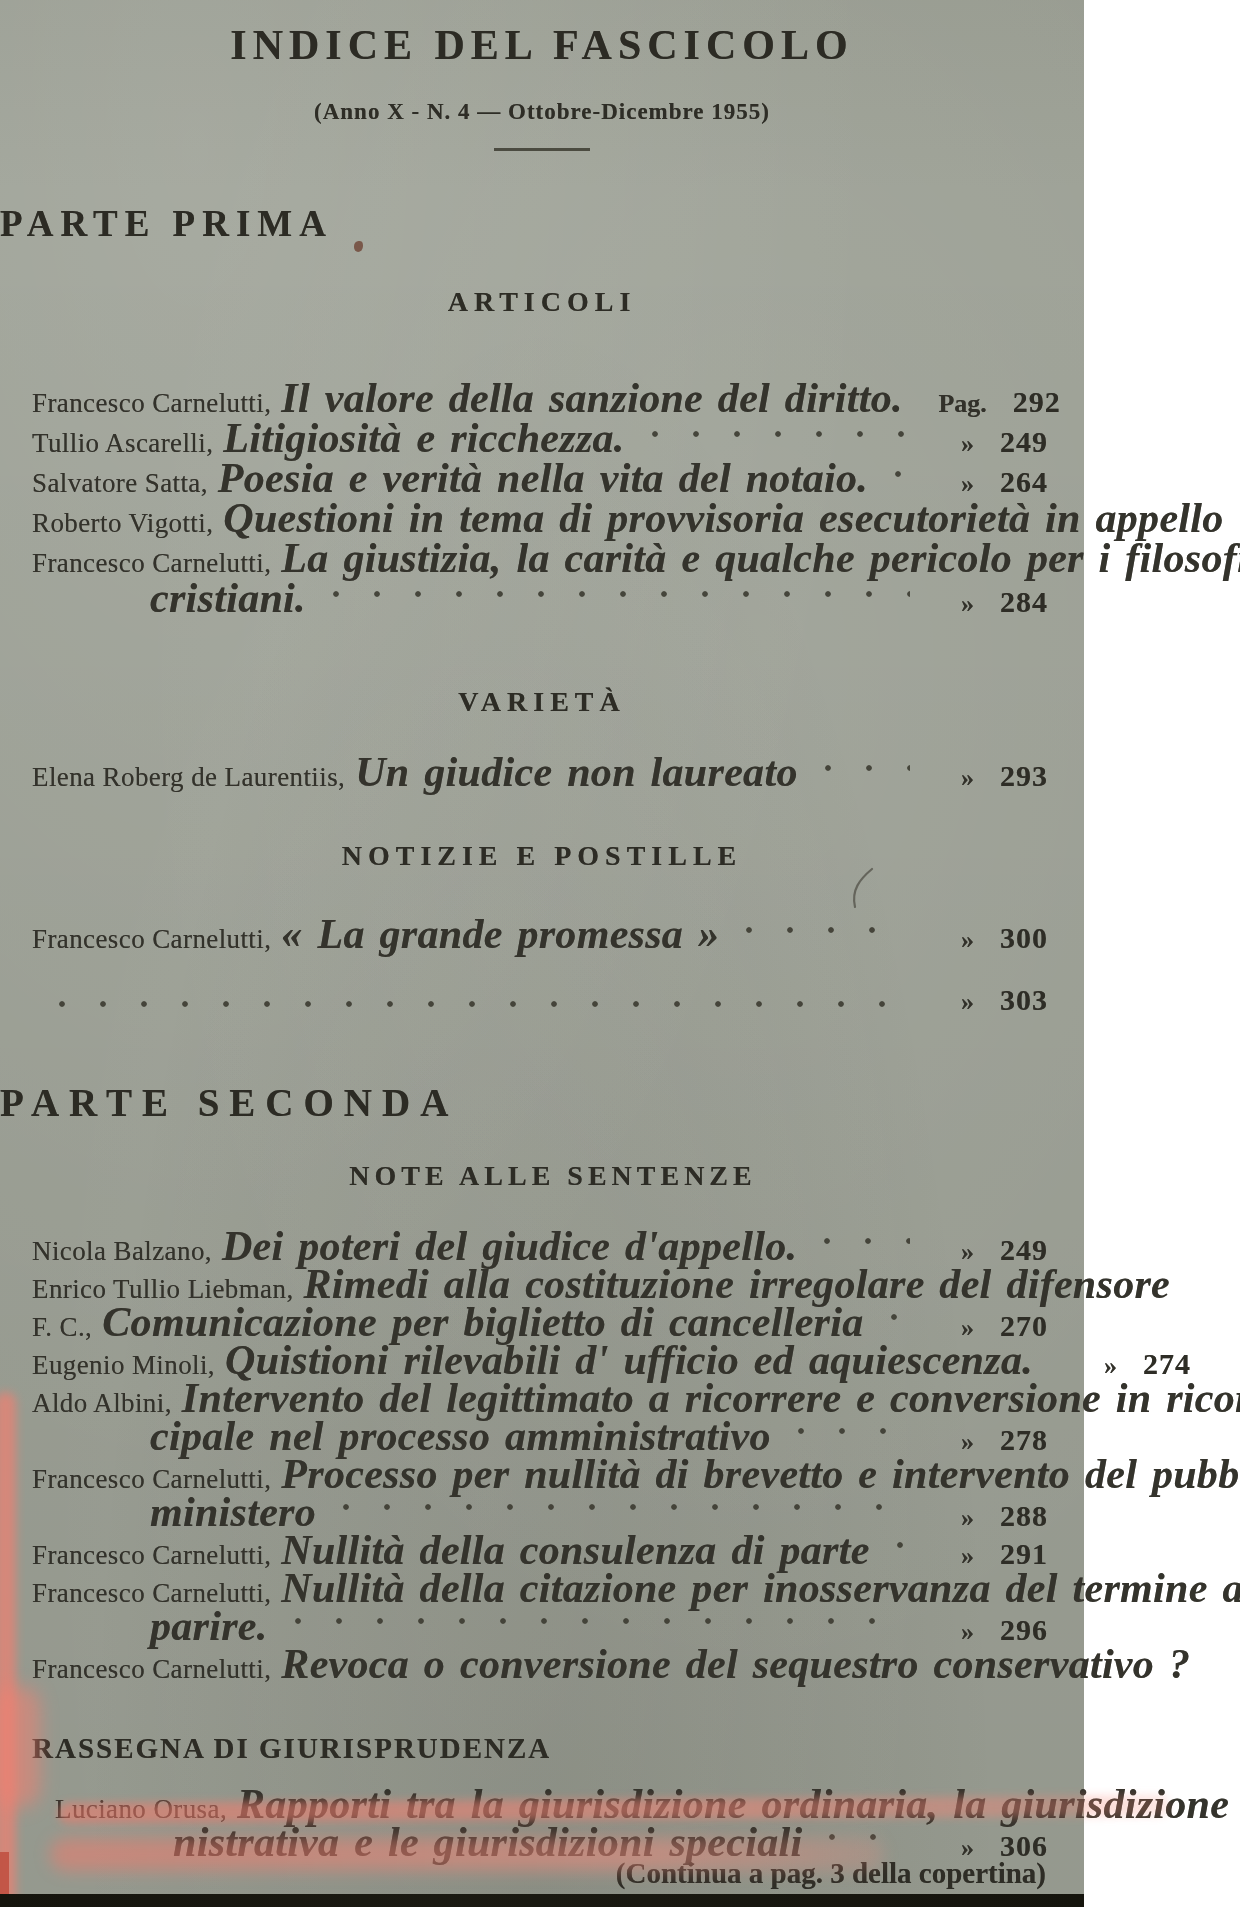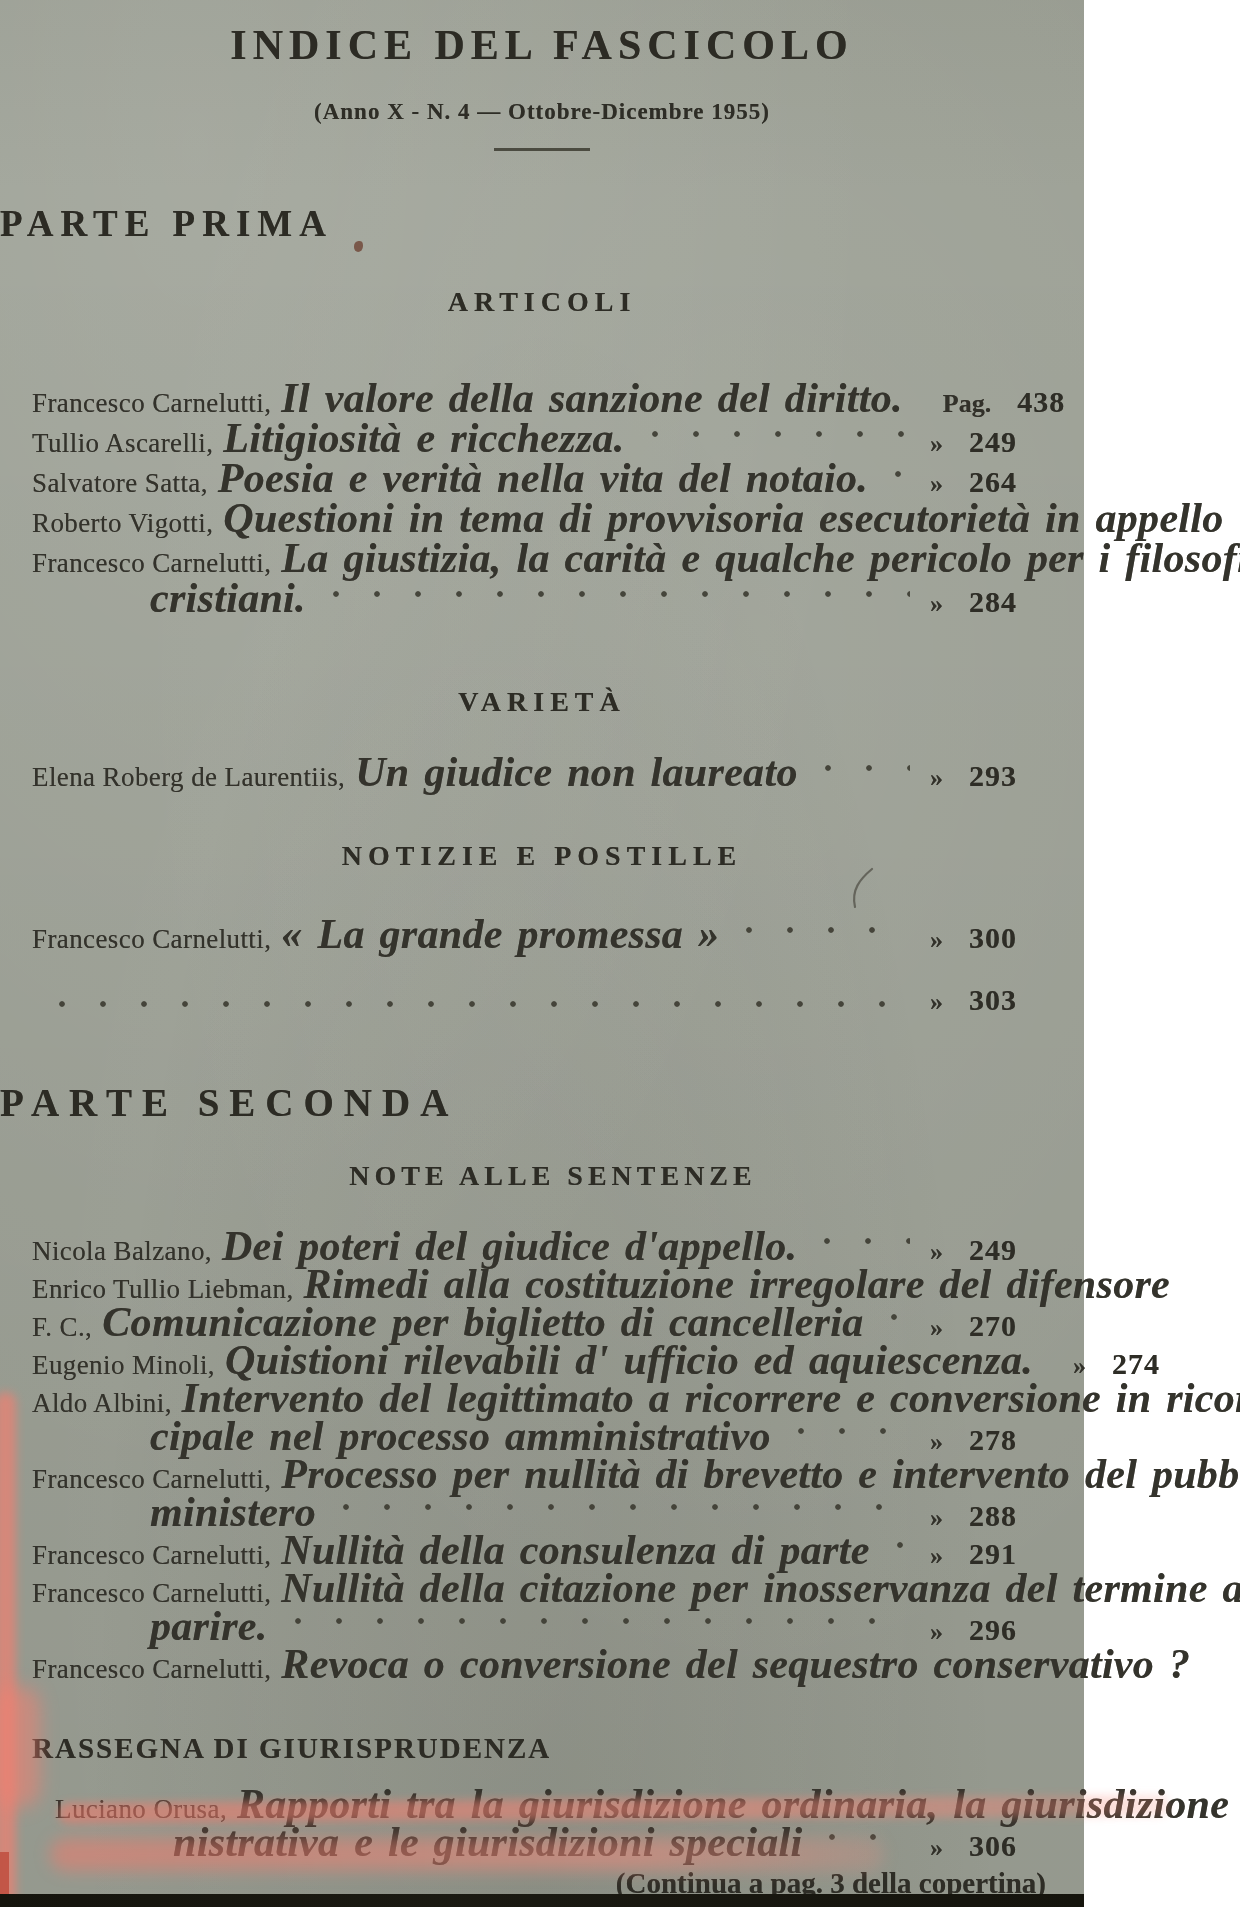--- a/index.html
+++ b/index.html
@@ -71,27 +71,27 @@
   .sec-notizie .row:last-child{ margin-bottom:0; }
   .row .author{ font-weight:400; letter-spacing:.4px; margin-right:10px; color:#33322b; }
   .row .title{ font-style:italic; word-spacing:4px; letter-spacing:.3px; color:#34332c; }
   .row.cont{ padding-left:118px; }
   .leaders{
     flex:1 1 auto; align-self:center; height:10px; margin:0 20px 0 20px;
     background-image:radial-gradient(circle at 4px 6px, #3b3a30 2.4px, rgba(0,0,0,0) 3.2px);
     background-size:41px 10px; background-repeat:repeat-x; background-position:6px 0;
     opacity:.9;
   }
-  .pageref{ display:flex; align-items:baseline; min-width:118px; }
+  .pageref{ display:flex; align-items:baseline; justify-content:flex-end; min-width:118px; }
   .plabel{ font-size:26px; font-weight:700; color:#32312a; margin-right:16px; }
   .pnum{ font-size:30px; font-weight:700; letter-spacing:1px; color:#2e2d26; min-width:58px; text-align:right; }
 
   
   .continua{
-    margin-top:10px; padding-right:38px; text-align:right;
+    margin-top:0; padding-right:38px; text-align:right;
     font-size:29px; line-height:36px; font-weight:700; color:#2e2d26;
   }
 
   
   .hl{ position:absolute; background:#f47f70; pointer-events:none; }
   .hl-strip{ left:-5px; top:1392px; width:21px; height:515px; border-radius:10px;
              filter:blur(5px); opacity:.68; }
   .hl-blob{ left:-6px; top:1686px; width:46px; height:122px; border-radius:20px;
             filter:blur(9px); opacity:.55; }
   .hl-stroke1{ left:58px; top:1799px; width:1112px; height:21px; border-radius:10px;
@@ -124,21 +124,21 @@
       <div class="part-heading inkwash parte-prima">PARTE PRIMA</div>
       <div class="section sec-articoli">
         <div class="section-heading inkwash">ARTICOLI</div>
         <div class="rows">
           <div class="row inkwash">
             <span class="author">Francesco Carnelutti,</span>
             <span class="title">Il valore della sanzione del diritto.</span>
             <div class="leaders"></div>
             <span class="pageref">
               <span class="plabel">Pag.</span>
-              <span class="pnum">438</span>
+              <span class="pnum">292</span>
             </span>
           </div>
           <div class="row inkwash">
             <span class="author">Tullio Ascarelli,</span>
             <span class="title">Litigiosità e ricchezza.</span>
             <div class="leaders"></div>
             <span class="pageref">
               <span class="plabel">»</span>
               <span class="pnum">249</span>
             </span>

